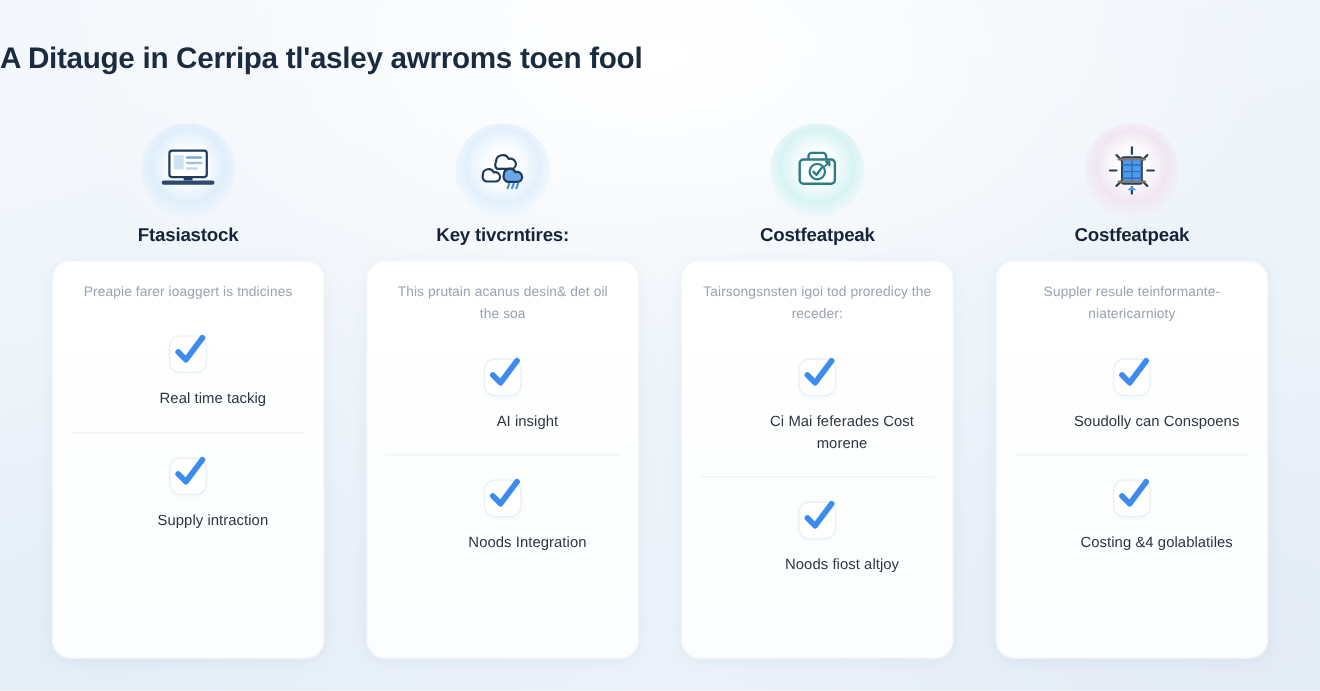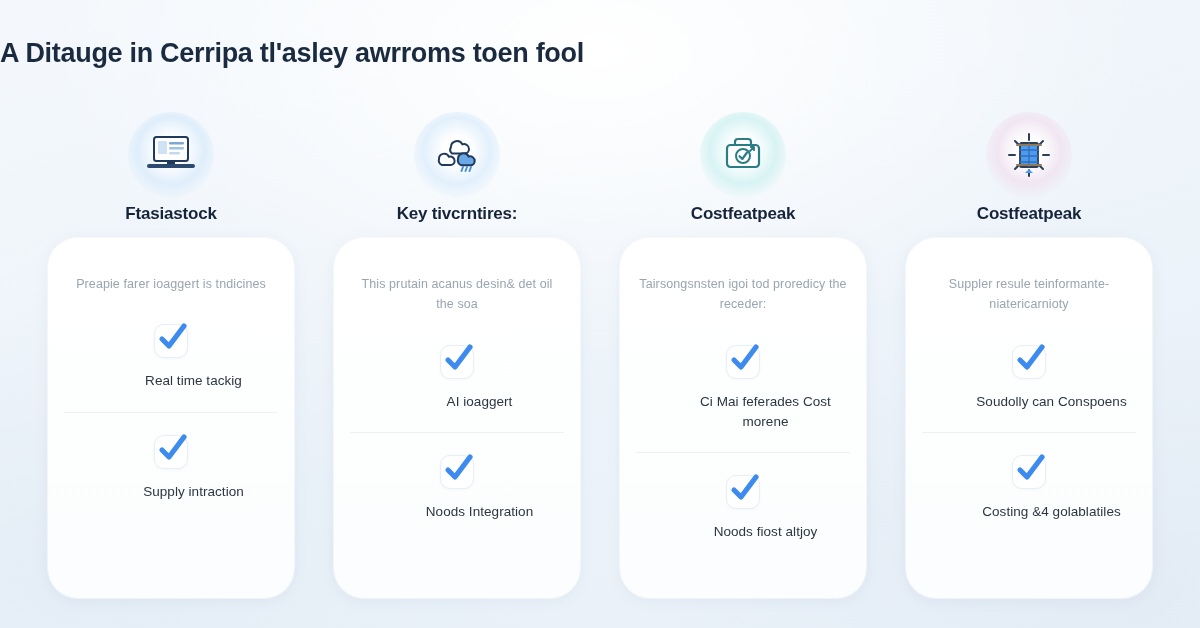--- a/index.html
+++ b/index.html
@@ -72,23 +72,23 @@
     letter-spacing: -0.2px;
     margin-bottom: 14px;
     white-space: nowrap;
   }
 
   
   .card {
     width: 246px;
     min-height: 360px;
     background: linear-gradient(180deg, #ffffff 0%, #fdfefe 55%, #fbfdfe 100%);
-    border-radius: 30px;
+    border-radius: 16px;
     box-shadow: 0 2px 14px rgba(120,145,175,0.10), 0 0 0 1px rgba(255,255,255,0.7);
-    padding: 36px 16px 26px;
+    padding: 17px 16px 26px;
     display: flex;
     flex-direction: column;
     align-items: center;
   }
   .card-desc {
     font-size: 12.5px;
     line-height: 1.62;
     color: #9aa5b1;
     text-align: center;
     letter-spacing: 0.1px;
@@ -186,21 +186,21 @@
       <div class="card-heading">Key tivcrntires:</div>
       <div class="card">
         <div class="card-desc">This prutain acanus desin&amp; det oil the soa</div>
         <div class="features">
           <div class="feature">
             <div class="check-box">
               <svg width="38" height="38" viewBox="0 0 38 38">
                   <path d="M9 20 L16 27 L31 7" fill="none" stroke="#3d8bef" stroke-width="5.2" stroke-linecap="round" stroke-linejoin="round"></path>
                 </svg>
             </div>
-            <div class="feature-label">AI ioaggert</div>
+            <div class="feature-label">AI insight</div>
           </div>
           <div class="feature">
             <div class="check-box">
               <svg width="38" height="38" viewBox="0 0 38 38">
                   <path d="M9 20 L16 27 L31 7" fill="none" stroke="#3d8bef" stroke-width="5.2" stroke-linecap="round" stroke-linejoin="round"></path>
                 </svg>
             </div>
             <div class="feature-label">Noods Integration</div>
           </div>
         </div>

